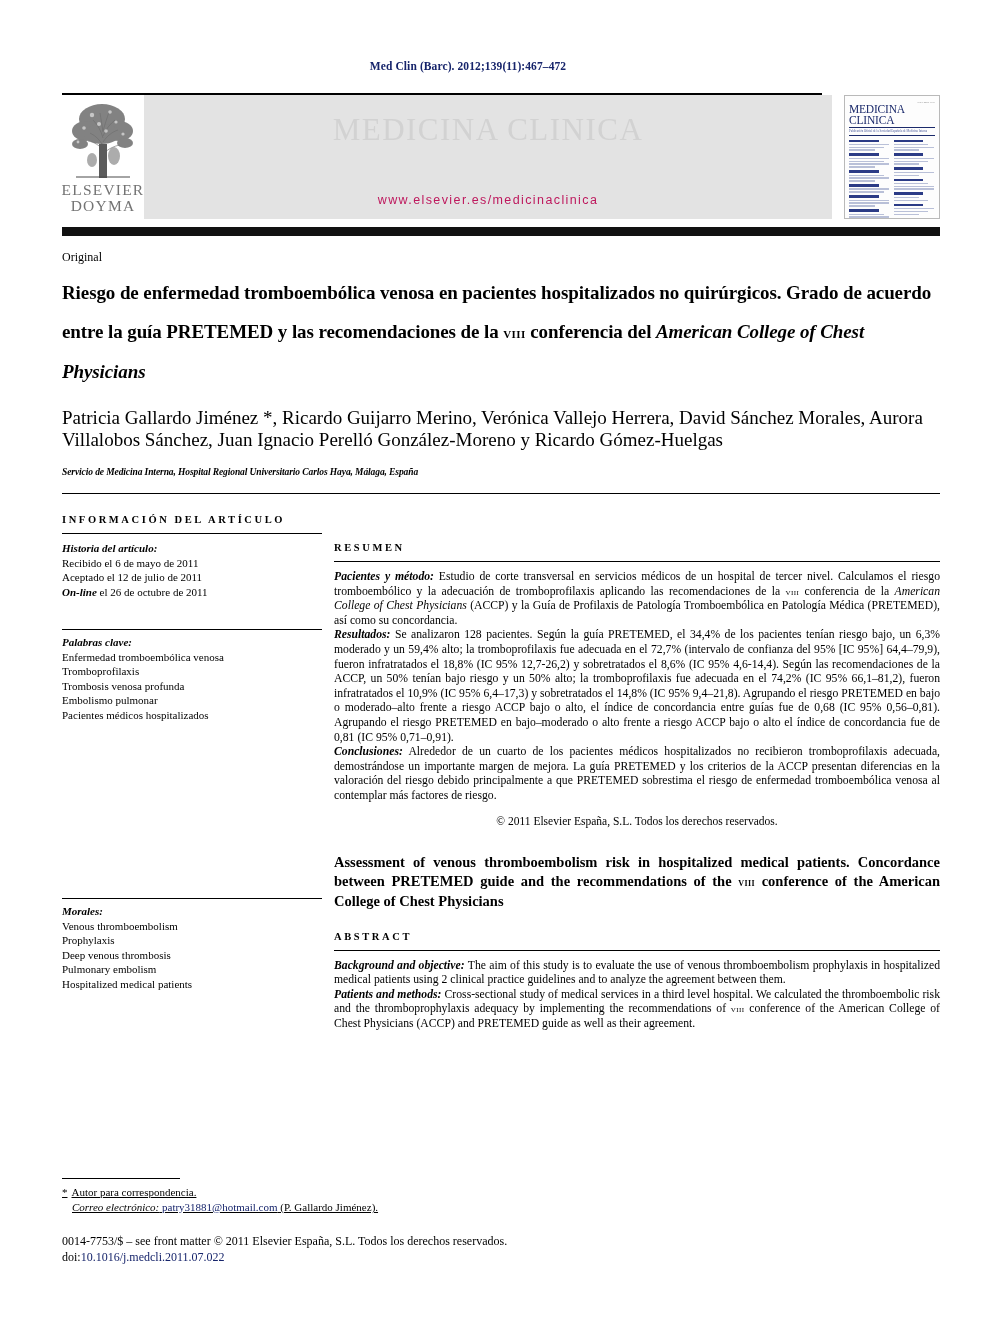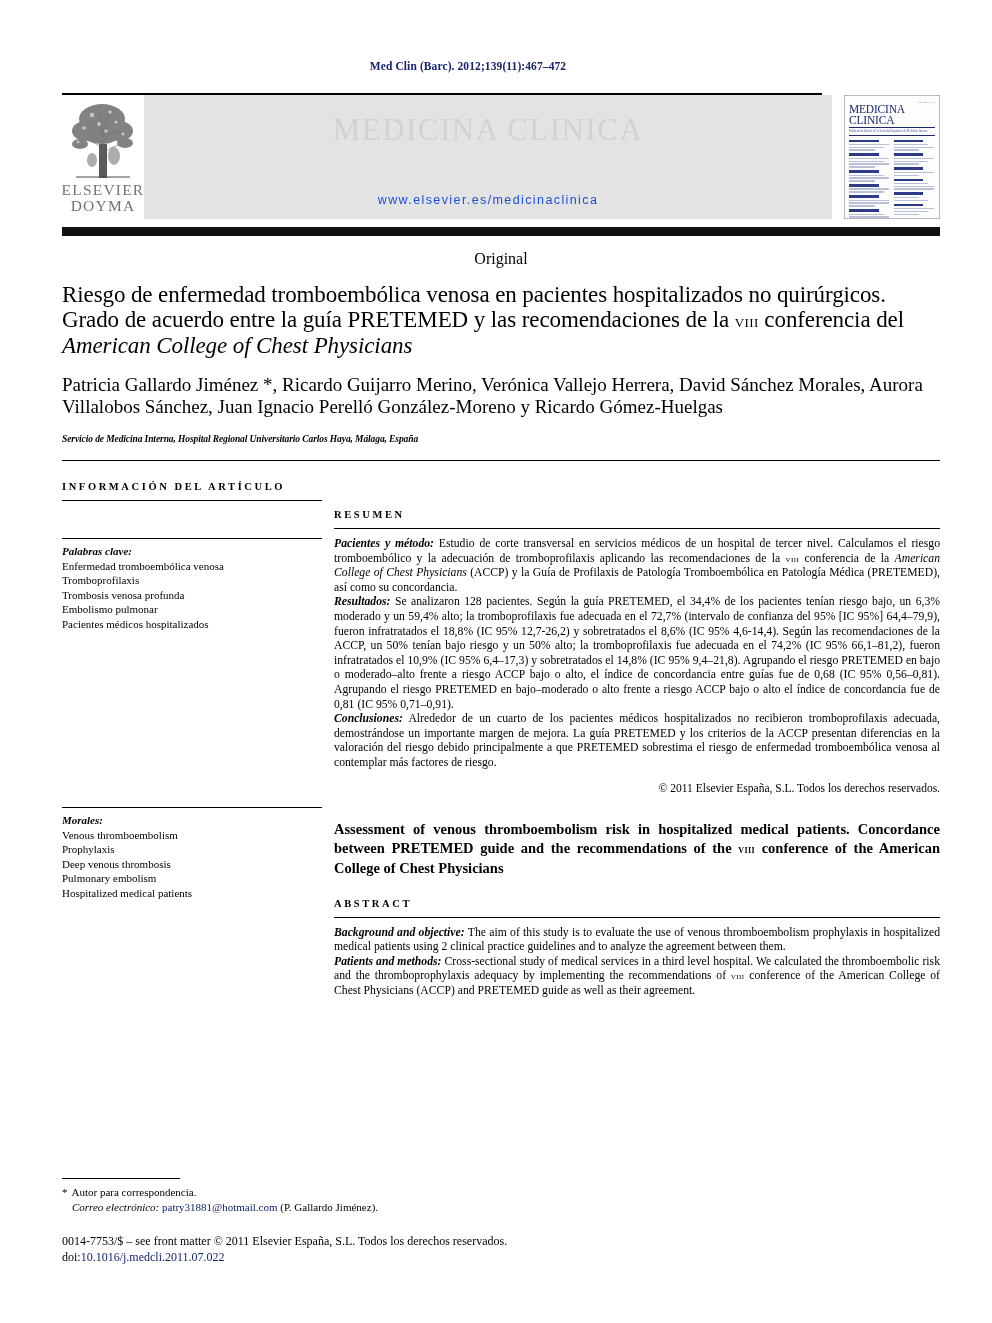--- a/index.html
+++ b/index.html
@@ -87,21 +87,21 @@
   }
   .masthead-url {
     position: absolute;
     bottom: 12px;
     left: 0;
     right: 0;
     text-align: center;
     font-family: "Liberation Sans", sans-serif;
     font-size: 12.5px;
     letter-spacing: 1.4px;
-    color: #1d4ed8;
+    color: #be185d;
   }
   .cover-thumb {
     flex: 0 0 96px;
     width: 96px;
     height: 124px;
     margin-left: 12px;
     border: 1px solid #b9b9b9;
     background: #fdfdfd;
     box-sizing: border-box;
     padding: 5px 4px 4px 4px;
@@ -135,29 +135,28 @@
     height: 9px;
     background: #111111;
     width: 878px;
     margin-top: 8px;
   }
 
   
   .article-head { margin: 0 62px; padding-top: 14px; width: 878px; }
   .section-kind {
     font-family: "Liberation Serif", serif;
-    font-size: 16px;
-    margin-bottom: 14px;
-    text-align: center;
+    font-size: 12px;
+    margin-bottom: 8px;
   }
   .article-title {
     font-family: "Liberation Serif", serif;
-    font-size: 23px;
-    line-height: 25px;
-    font-weight: normal;
+    font-size: 19px;
+    line-height: 39px;
+    font-weight: bold;
     margin: 0 0 16px 0;
     letter-spacing: -0.1px;
   }
   .article-title .ital { font-style: italic; }
   .smallcapsnum { font-variant: small-caps; font-size: 0.82em; letter-spacing: 0.4px;}
   .authors {
     font-family: "Liberation Serif", serif;
     font-size: 19px;
     line-height: 22px;
     margin-bottom: 16px;
@@ -207,21 +206,21 @@
   .abstract {
     font-family: "Liberation Serif", serif;
     font-size: 11.7px;
     line-height: 14.6px;
     text-align: justify;
   }
   .abstract p { margin: 0; }
   .abs-lead { font-style: italic; font-weight: bold; }
   .abs-ital { font-style: italic; }
   .copyright {
-    text-align: right;
+    text-align: center;
     font-size: 11.5px;
     margin-top: 11px;
     font-family: "Liberation Serif", serif;
   }
 
   .en-title {
     font-family: "Liberation Serif", serif;
     font-size: 14.5px;
     font-weight: bold;
     line-height: 19px;
@@ -233,21 +232,21 @@
 
   
   .footer {
     position: absolute;
     left: 62px;
     bottom: 58px;
     width: 878px;
     font-family: "Liberation Serif", serif;
   }
   .foot-rule { border-top: 1px solid #000; width: 118px; margin-bottom: 6px; }
-  .corr { font-size: 11px; line-height: 15px; padding-left: 10px; }
+  .corr { font-size: 11px; line-height: 15px; padding-left: 10px; text-decoration: underline; }
   .corr .star { margin-left: -10px; padding-right: 4px; }
   .corr .it { font-style: italic; }
   .link { color: #16246b; }
   .issn-block { margin-top: 18px; font-size: 12px; line-height: 16px; }
 </style>
 </head>
 <body>
 
 <div class="page">
 
@@ -375,20 +374,26 @@
     <div class="authors">Patricia Gallardo Jiménez *, Ricardo Guijarro Merino, Verónica Vallejo Herrera, David Sánchez Morales, Aurora Villalobos Sánchez, Juan Ignacio Perelló González-Moreno y Ricardo Gómez-Huelgas</div>
     <div class="affiliation">Servicio de Medicina Interna, Hospital Regional Universitario Carlos Haya, Málaga, España</div>
     <div class="head-rule"></div>
   </div>
 
   <div class="body-cols">
 
     <div class="col-left">
       <div class="sec-label">INFORMACIÓN DEL ARTÍCULO</div>
       <div class="thin-rule"></div>
+      <div class="meta-block">
+        <div class="meta-head">Historia del artículo:</div>
+        <div class="meta-line">Recibido el 6 de mayo de 2011</div>
+        <div class="meta-line">Aceptado el 12 de julio de 2011</div>
+        <div class="meta-line"><span class="it">On-line</span><span> el 26 de octubre de 2011</span></div>
+      </div>
 
       <div class="kw-gap"></div>
       <div class="thin-rule tight"></div>
       <div class="kw-block">
         <div class="kw-head">Palabras clave:</div>
         <div>Enfermedad tromboembólica venosa</div>
         <div>Tromboprofilaxis</div>
         <div>Trombosis venosa profunda</div>
         <div>Embolismo pulmonar</div>
         <div>Pacientes médicos hospitalizados</div>

